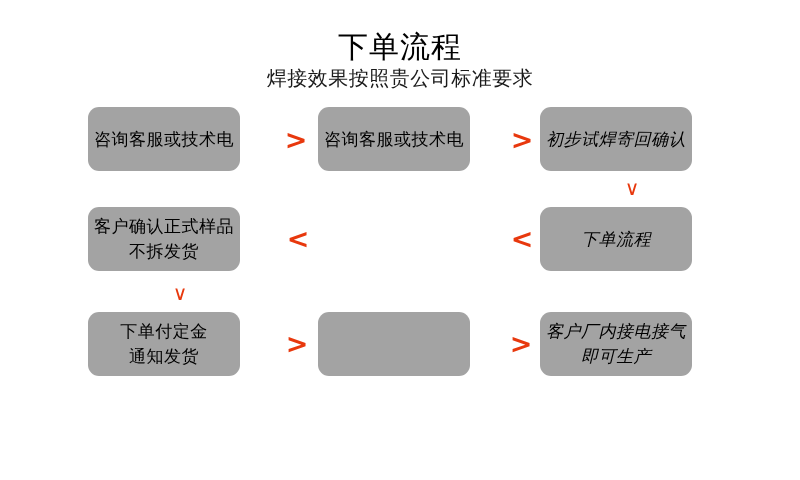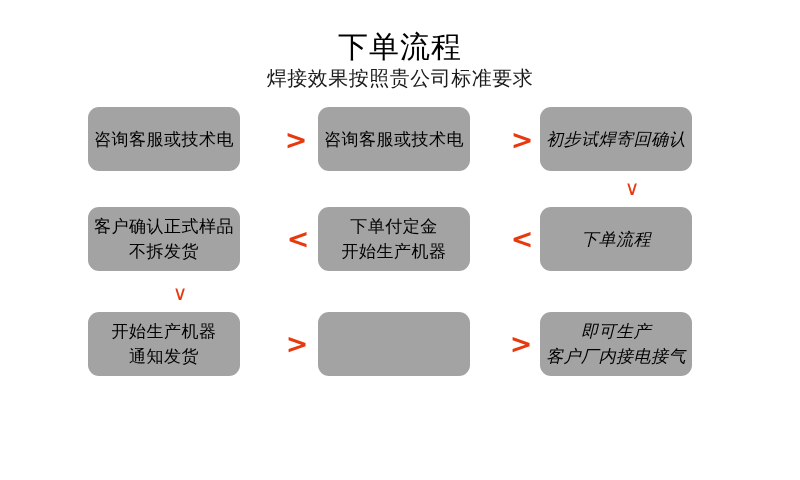--- a/index.html
+++ b/index.html
@@ -149,44 +149,40 @@
 
     <div class="arrow-v av-right">∨</div>
 
     <div class="node row2 col1 two-line">
       <span class="line">客户确认正式样品</span>
       <span class="line">不拆发货</span>
     </div>
 
     <div class="arrow-h ah-r2-a">&lt;</div>
 
-    <div class="node row2 col2 two-line">
-      <span class="line">下单付定金</span>
-      <span class="line">开始生产机器</span>
-    </div>
 
     <div class="arrow-h ah-r2-b">&lt;</div>
 
     <div class="node row2 col3">
       <span class="line">下单流程</span>
     </div>
 
     <div class="arrow-v av-left">∨</div>
 
     <div class="node row3 col1 two-line">
-      <span class="line">开始生产机器</span>
+      <span class="line">下单付定金</span>
       <span class="line">通知发货</span>
     </div>
 
     <div class="arrow-h ah-r3-a">&gt;</div>
 
     <div class="node row3 col2 two-line">
     </div>
 
     <div class="arrow-h ah-r3-b">&gt;</div>
 
     <div class="node row3 col3 two-line">
+      <span class="line">客户厂内接电接气</span>
       <span class="line">即可生产</span>
-      <span class="line">客户厂内接电接气</span>
     </div>
 
   </div>
 </div>
 
 </body></html>

